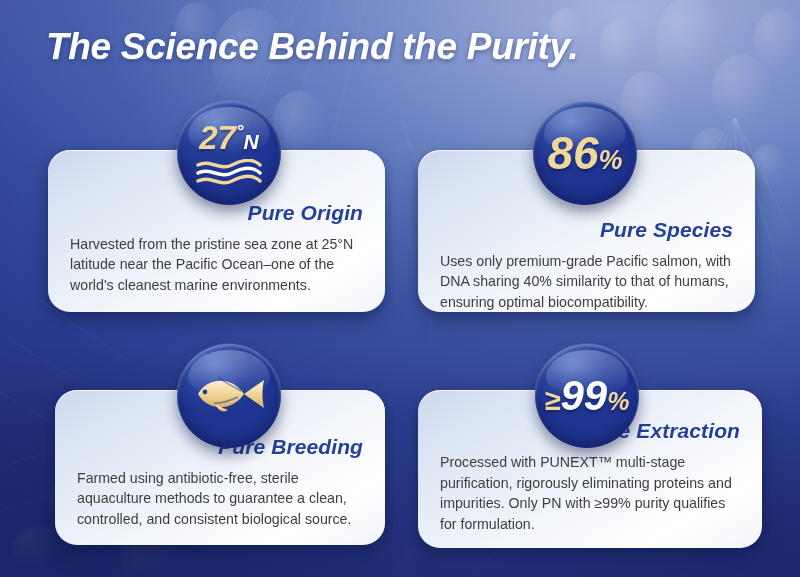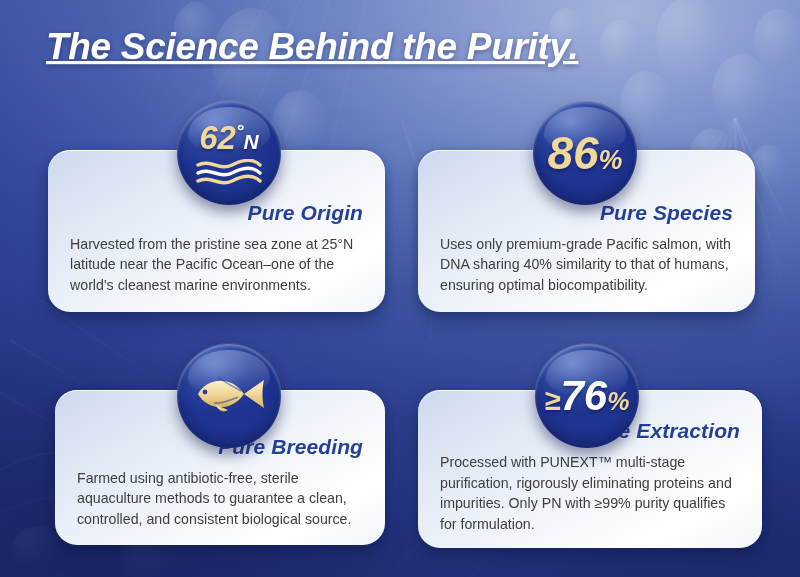--- a/index.html
+++ b/index.html
@@ -27,21 +27,20 @@
   .tex svg{width:100%;height:100%;display:block;}
 
   
   .title{
     position:absolute;left:46px;top:24px;
     font-size:37px;line-height:46px;
     font-style:italic;font-weight:bold;
     color:#ffffff;letter-spacing:-.3px;
     text-shadow:0 2px 5px rgba(16,28,82,.45), 0 1px 0 rgba(255,255,255,.25);
     white-space:nowrap;
-    text-decoration:underline;
   }
 
   
   .card{
     position:absolute;
     border-radius:22px;
     background:linear-gradient(150deg,#ccd8ee 0%,#dae3f3 16%,#eaf0f8 42%,#f6f8fc 62%,#ffffff 80%,#f2f5fa 100%);
     box-shadow:
       0 10px 20px rgba(12,22,70,.34),
       0 3px 8px rgba(12,22,70,.26),
@@ -94,21 +93,21 @@
   .white{color:#ffffff;}
   .deg{font-size:19px;vertical-align:super;}
   .sub{font-size:21px;}
 
   .waves{display:block;margin:5px auto 0;}
 
   
   #card-1{left:48px;top:150px;width:337px;height:162px;}
   #card-1 .card-inner{padding-bottom:17px;}
   #card-2{left:418px;top:150px;width:337px;height:162px;}
-  #card-2 .card-inner{padding-bottom:17px;}
+  #card-2 .card-inner{}
   #card-3{left:55px;top:390px;width:330px;height:155px;}
   #card-3 .card-inner{padding-bottom:16px;}
   #card-4{left:418px;top:390px;width:344px;height:158px;}
   #card-4 .card-inner{padding-bottom:14px;}
 
   #badge-1{left:177px;top:101px;}
   #badge-2{left:533px;top:101px;}
   #badge-3{left:177px;top:344px;}
   #badge-4{left:535px;top:344px;}
 </style>
@@ -188,21 +187,21 @@
 
   <div class="card" id="card-1">
     <div class="card-inner">
       <div class="card-title">Pure Origin</div>
       <p class="card-body">Harvested from the pristine sea zone at 25°N latitude near the Pacific Ocean–one of the world's cleanest marine environments.</p>
     </div>
   </div>
   <div class="badge" id="badge-1">
     <span class="badge-content">
       <span class="b-txt" style="font-size:33px;">
-        <span class="gold">62</span><span class="white deg">°</span><span class="white sub">N</span>
+        <span class="gold">27</span><span class="white deg">°</span><span class="white sub">N</span>
       </span>
       <svg class="waves" width="70" height="26" viewBox="0 0 70 26" aria-hidden="true">
         <g fill="none" stroke-width="3.4" stroke-linecap="round">
           <path d="M4 6 C 16 0, 26 12, 38 6 S 60 0, 66 6" stroke="#f0d79a"></path>
           <path d="M4 14 C 16 8, 26 20, 38 14 S 60 8, 66 14" stroke="#ffffff"></path>
           <path d="M4 22 C 16 16, 26 28, 38 22 S 60 16, 66 22" stroke="#f0d79a"></path>
         </g>
       </svg>
     </span>
   </div>
@@ -249,18 +248,18 @@
 
   <div class="card" id="card-4">
     <div class="card-inner">
       <div class="card-title">Pure Extraction</div>
       <p class="card-body">Processed with PUNEXT™ multi-stage purification, rigorously eliminating proteins and impurities. Only PN with ≥99% purity qualifies for formulation.</p>
     </div>
   </div>
   <div class="badge" id="badge-4">
     <span class="badge-content">
       <span class="b-txt" style="font-size:42px;">
-        <span class="gold" style="font-size:29px;">≥</span><span class="white">76</span><span class="gold" style="font-size:25px;">%</span>
+        <span class="gold" style="font-size:29px;">≥</span><span class="white">99</span><span class="gold" style="font-size:25px;">%</span>
       </span>
     </span>
   </div>
 
 </div>
 
 </body></html>

